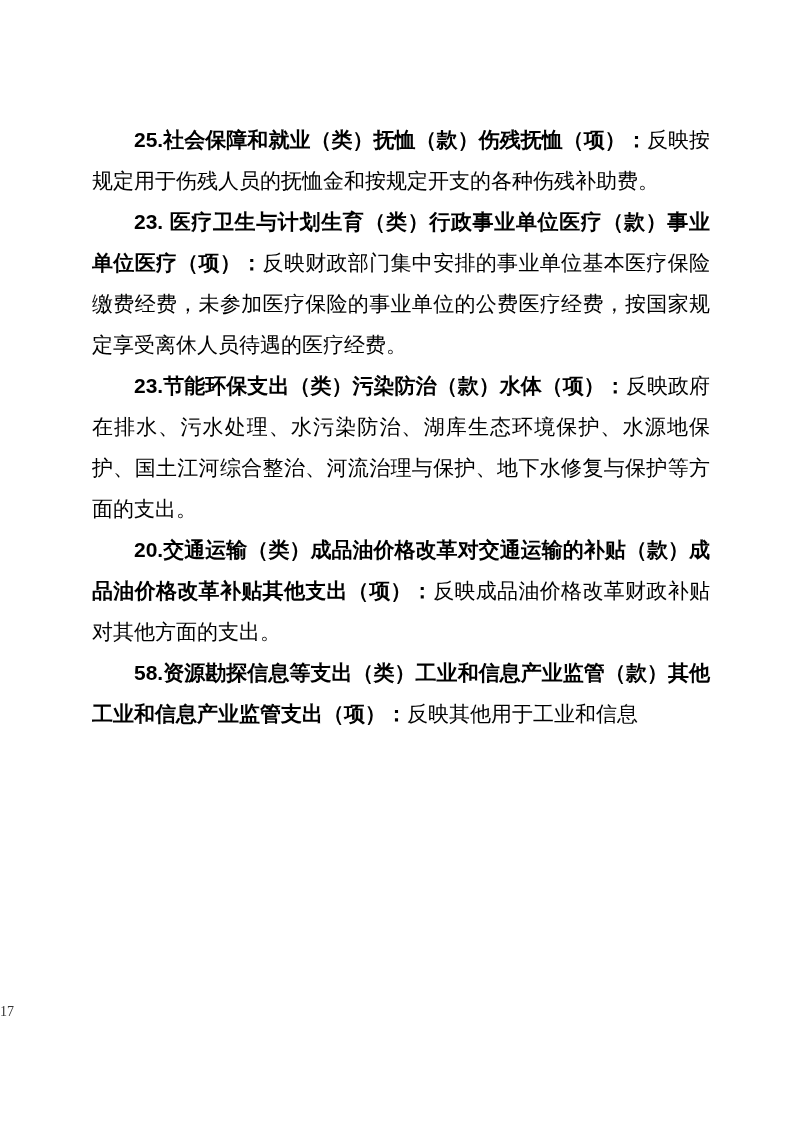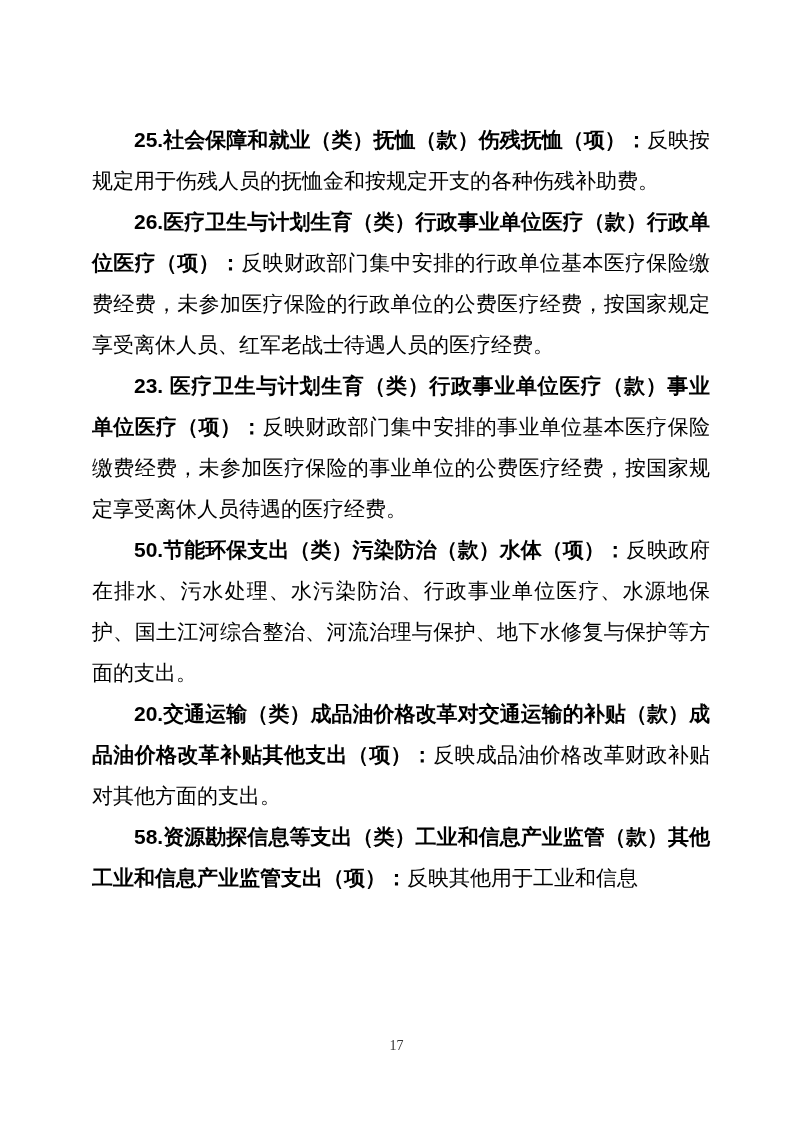--- a/index.html
+++ b/index.html
@@ -33,33 +33,31 @@
   .para .head {
     font-weight: bold;
   }
   .para .body {
     font-weight: normal;
   }
   .page-number {
     position: absolute;
     left: 0;
     right: 0;
-    top: 1038px;
-    text-align: center;
+    top: 1004px;
     font-family: "Liberation Serif", serif;
     font-size: 14px;
     color: #333333;
   }
 </style>
 </head>
 <body>
 
 <div class="page">
   <div class="content">
     <p class="para"><span class="head">25.社会保障和就业（类）抚恤（款）伤残抚恤（项）：</span><span class="body">反映按规定用于伤残人员的抚恤金和按规定开支的各种伤残补助费。</span></p>
-    <p class="para"><span class="head">26.医疗卫生与计划生育（类）行政事业单位医疗（款）行政单位医疗（项）：</span><span class="body">反映财政部门集中安排的行政单位基本医疗保险缴费经费，未参加医疗保险的行政单位的公费医疗经费，按国家规定享受离休人员、红军老战士待遇人员的医疗经费。</span></p>
     <p class="para"><span class="head">23. 医疗卫生与计划生育（类）行政事业单位医疗（款）事业单位医疗（项）：</span><span class="body">反映财政部门集中安排的事业单位基本医疗保险缴费经费，未参加医疗保险的事业单位的公费医疗经费，按国家规定享受离休人员待遇的医疗经费。</span></p>
-    <p class="para"><span class="head">50.节能环保支出（类）污染防治（款）水体（项）：</span><span class="body">反映政府在排水、污水处理、水污染防治、行政事业单位医疗、水源地保护、国土江河综合整治、河流治理与保护、地下水修复与保护等方面的支出。</span></p>
+    <p class="para"><span class="head">23.节能环保支出（类）污染防治（款）水体（项）：</span><span class="body">反映政府在排水、污水处理、水污染防治、湖库生态环境保护、水源地保护、国土江河综合整治、河流治理与保护、地下水修复与保护等方面的支出。</span></p>
     <p class="para"><span class="head">20.交通运输（类）成品油价格改革对交通运输的补贴（款）成品油价格改革补贴其他支出（项）：</span><span class="body">反映成品油价格改革财政补贴对其他方面的支出。</span></p>
     <p class="para"><span class="head">58.资源勘探信息等支出（类）工业和信息产业监管（款）其他工业和信息产业监管支出（项）：</span><span class="body">反映其他用于工业和信息</span></p>
   </div>
   <div class="page-number">17</div>
 </div>
 
 </body></html>

